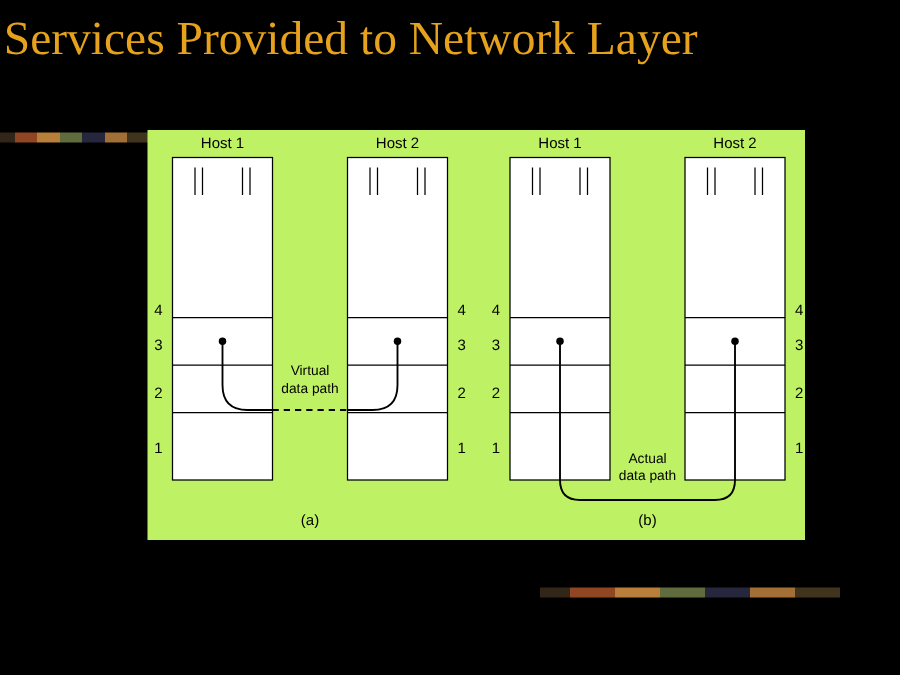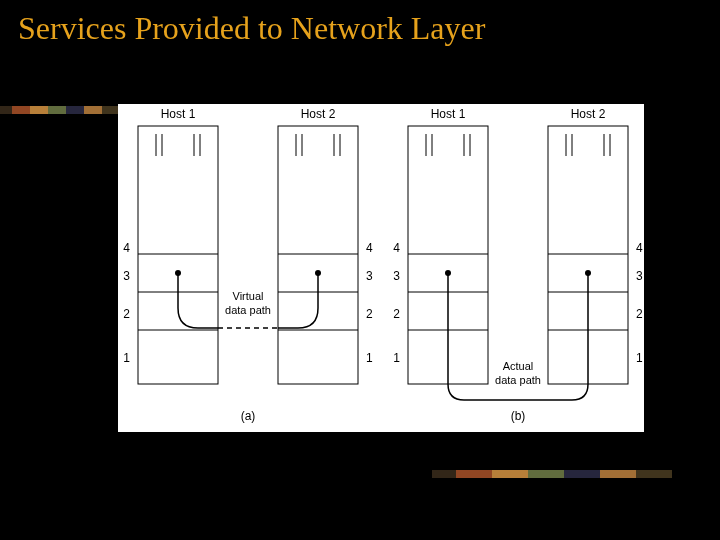--- a/index.html
+++ b/index.html
@@ -9,23 +9,23 @@
     font-family: Georgia, "Times New Roman", serif;
     overflow: hidden;
   }
   .slide {
     width: 720px; height: 540px;
     position: relative;
     background: #000;
   }
   .title {
     color: #e6a21c;
-    font-size: 32px;
+    font-size: 38px;
     line-height: 1.15;
-    padding: 10px 18px 6px 18px;
+    padding: 10px 18px 6px 3px;
     font-weight: 400;
   }
   .accent-bar, .accent-bar-bottom {
     position: absolute;
     height: 8px;
     left: 0;
     width: 120px;
     background: linear-gradient(90deg,
       #3a2a16 0 10%,
       #b24a1a 10% 25%,
@@ -37,21 +37,21 @@
     filter: saturate(0.8) brightness(0.9);
   }
   .accent-bar { top: 106px; }
   .accent-bar-bottom { bottom: 62px; left: auto; right: 48px; width: 240px; top: auto; }
   .diagram-wrap {
     position: absolute;
     top: 104px;
     left: 118px;
     width: 526px;
     height: 328px;
-    background: #ffffff;
+    background: #bef264;
   }
   svg { display: block; }
   .svg-label { font-family: Arial, Helvetica, sans-serif; fill: #000; }
 </style>
 </head>
 <body>
 <div class="slide">
 
   <div class="title">Services Provided to Network Layer</div>
   <div class="accent-bar"></div>

